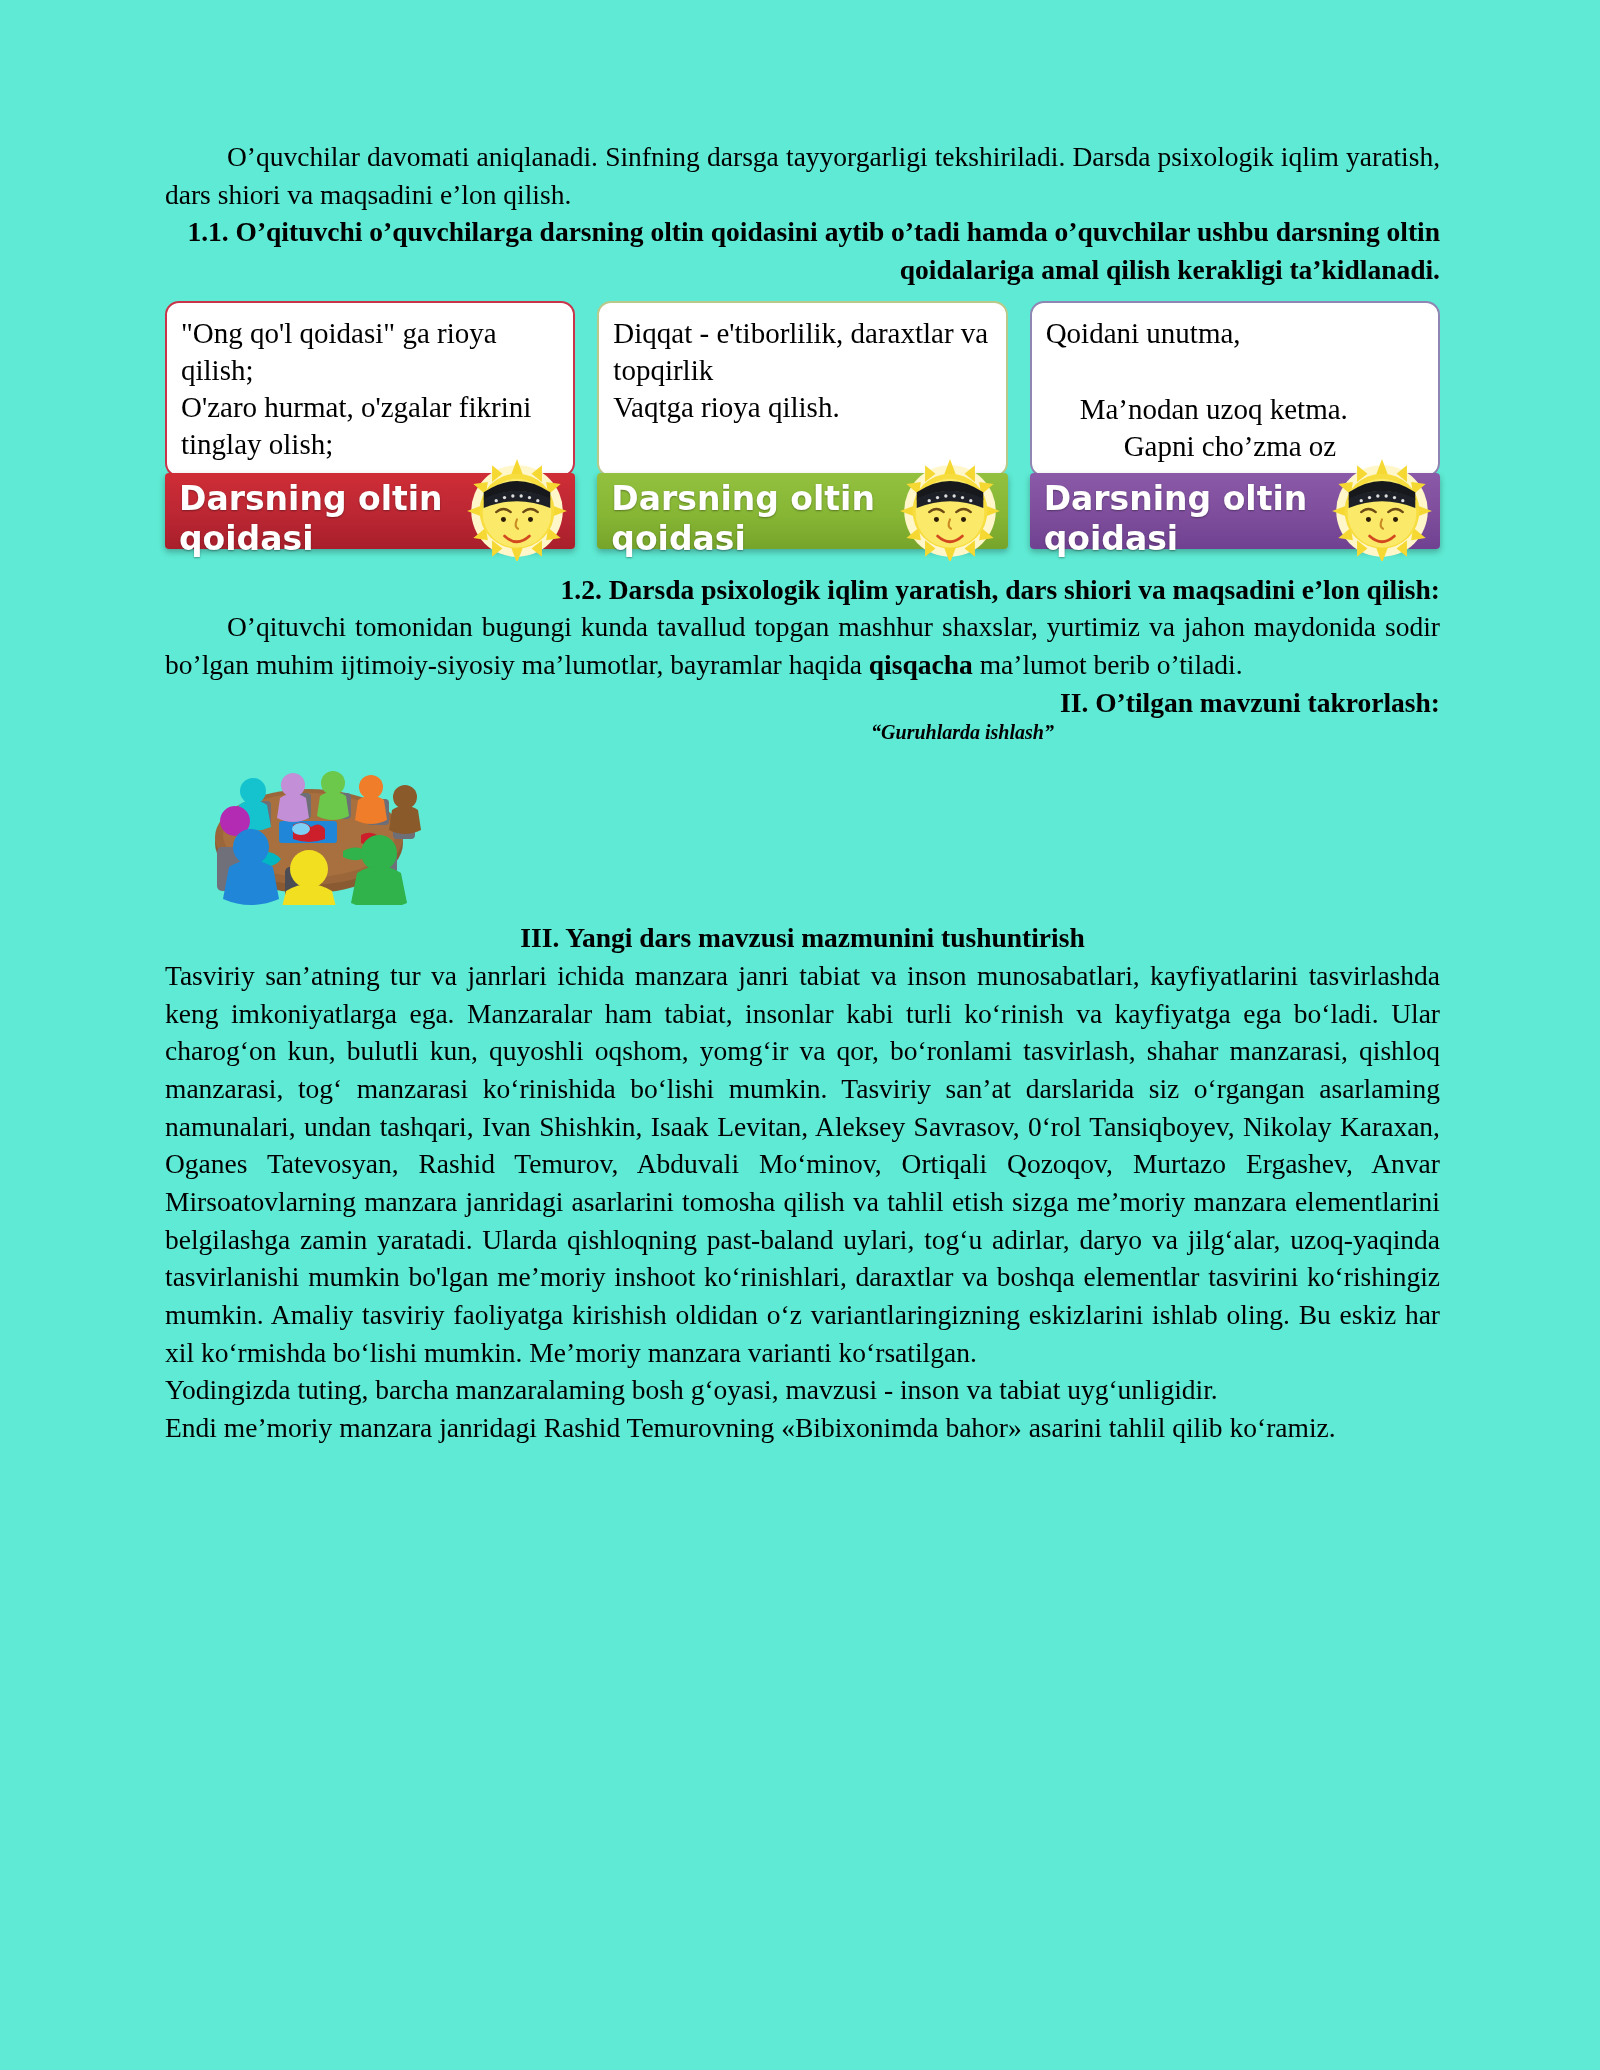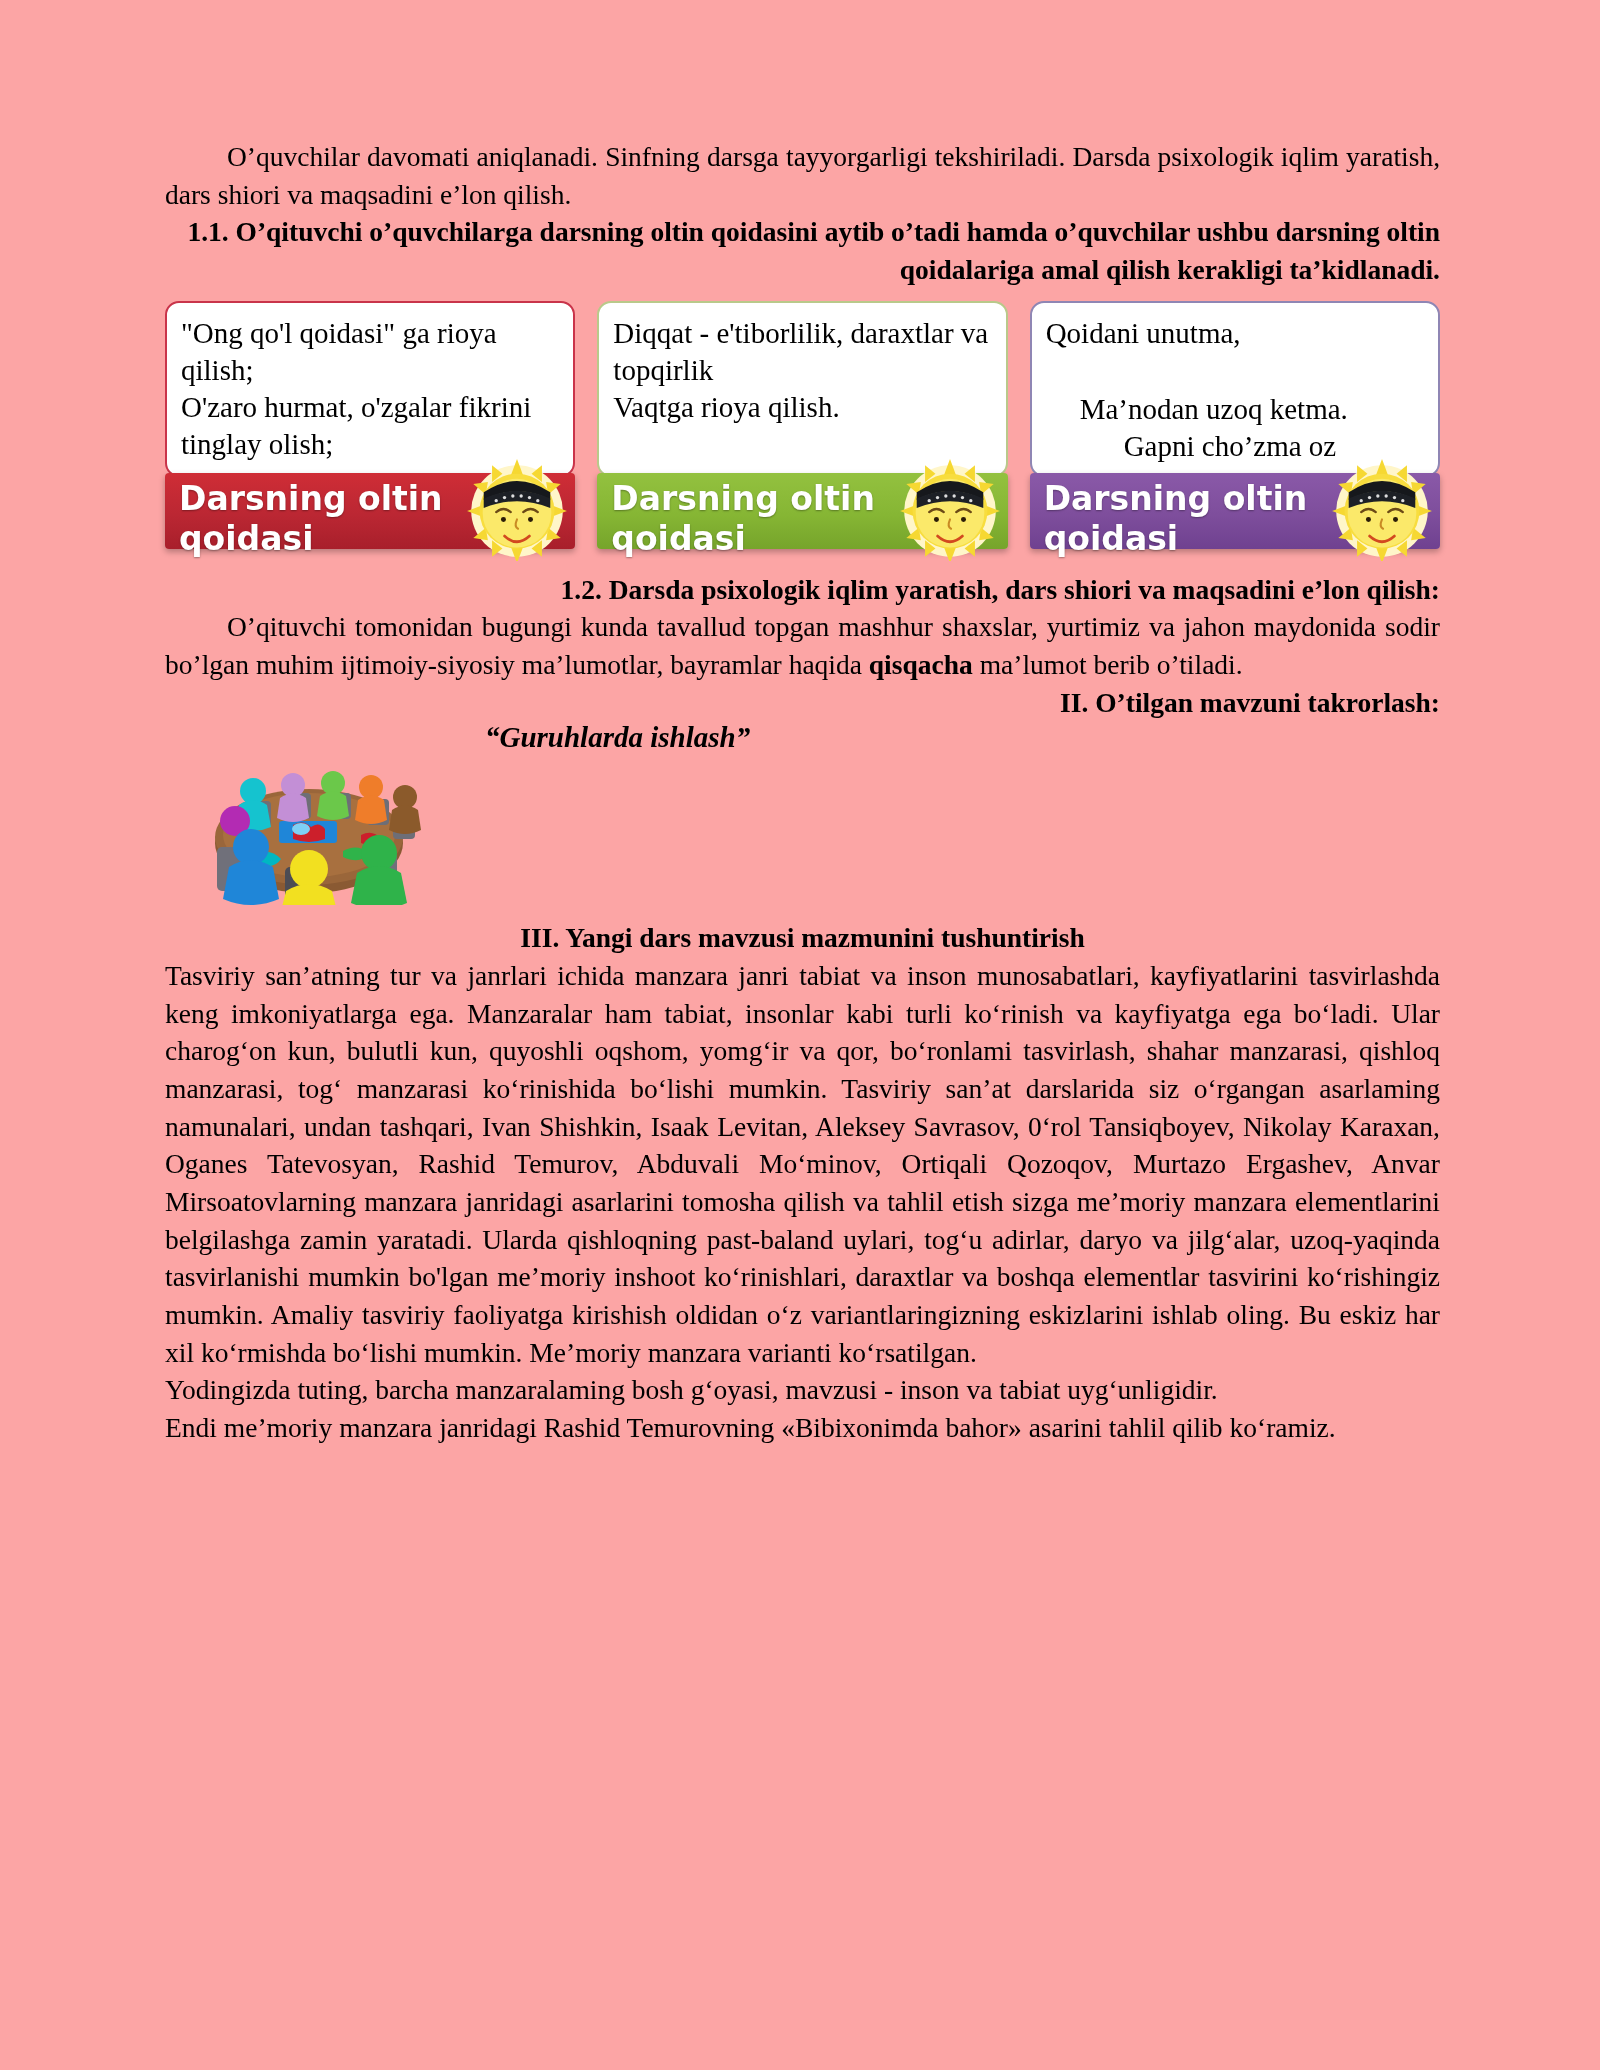--- a/index.html
+++ b/index.html
@@ -13,21 +13,21 @@
     font-family: "Liberation Serif", "DejaVu Serif", serif;
     color: #000000;
     position: relative;
     overflow: hidden;
   }
   .page {
     position: absolute;
     left: 0; top: 0;
     width: 1600px;
     height: 2070px;
-    background: #fca5a5;
+    background: #5eead4;
   }
   .content {
     position: absolute;
     left: 165px;
     top: 138px;
     width: 1275px;
   }
 
   
   p.body {
@@ -352,21 +352,21 @@
 
           <circle cx="116" cy="126" r="19" fill="#f2e020"></circle>
           <path d="M93 148 q23 -14 46 0 l5 20 q-28 12 -56 0 Z" fill="#f2e020"></path>
 
           <circle cx="186" cy="110" r="18" fill="#2fb34a"></circle>
           <path d="M164 130 q22 -14 44 0 l6 30 q-28 12 -56 0 Z" fill="#2fb34a"></path>
         </g>
       </svg>
 
       <div style="margin-left:320px;">
-        <div style="font-size:29px; font-weight:bold; font-style:italic; margin-bottom:8px;">“Guruhlarda ishlash”</div>
+        <div style="text-align:center; font-size:20px; font-weight:bold; font-style:italic; margin-bottom:8px;">“Guruhlarda ishlash”</div>
       </div>
     </div>
 
     <div class="spacer-10"></div>
 
     <h2 class="heading center">III. Yangi dars mavzusi mazmunini tushuntirish</h2>
 
     <p class="body">Tasviriy san’atning tur va janrlari ichida manzara janri tabiat va inson munosabatlari, kayfiyatlarini tasvirlashda keng imkoniyatlarga ega. Manzaralar ham tabiat, insonlar kabi turli ko‘rinish va kayfiyatga ega bo‘ladi. Ular charog‘on kun, bulutli kun, quyoshli oqshom, yomg‘ir va qor, bo‘ronlami tasvirlash, shahar manzarasi, qishloq manzarasi, tog‘ manzarasi ko‘rinishida bo‘lishi mumkin. Tasviriy san’at darslarida siz o‘rgangan asarlaming namunalari, undan tashqari, Ivan Shishkin, Isaak Levitan, Aleksey Savrasov, 0‘rol Tansiqboyev, Nikolay Karaxan, Oganes Tatevosyan, Rashid Temurov, Abduvali Mo‘minov, Ortiqali Qozoqov, Murtazo Ergashev, Anvar Mirsoatovlarning manzara janridagi asarlarini tomosha qilish va tahlil etish sizga me’moriy manzara elementlarini belgilashga zamin yaratadi. Ularda qishloqning past-baland uylari, tog‘u adirlar, daryo va jilg‘alar, uzoq-yaqinda tasvirlanishi mumkin bo'lgan me’moriy inshoot ko‘rinishlari, daraxtlar va boshqa elementlar tasvirini ko‘rishingiz mumkin. Amaliy tasviriy faoliyatga kirishish oldidan o‘z variantlaringizning eskizlarini ishlab oling. Bu eskiz har xil ko‘rmishda bo‘lishi mumkin. Me’moriy manzara varianti ko‘rsatilgan.</p>
 
     <p class="body">Yodingizda tuting, barcha manzaralaming bosh g‘oyasi, mavzusi - inson va tabiat uyg‘unligidir.</p>

